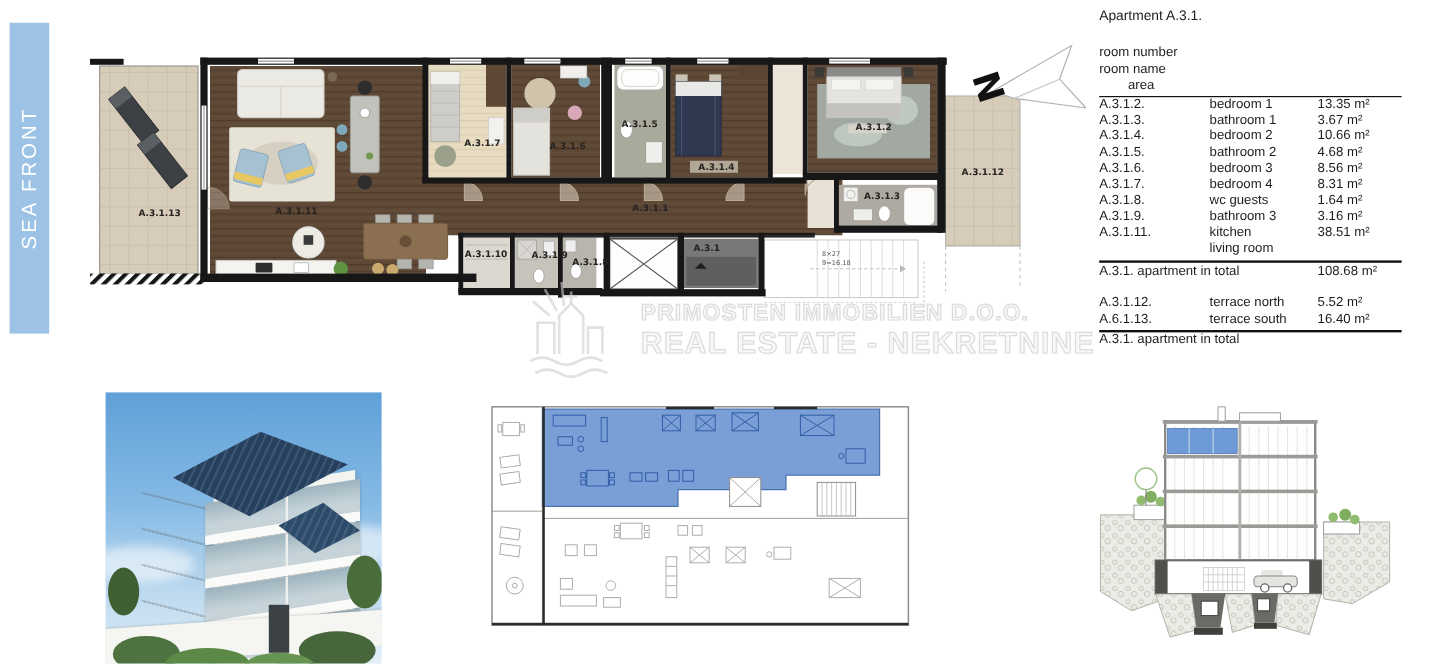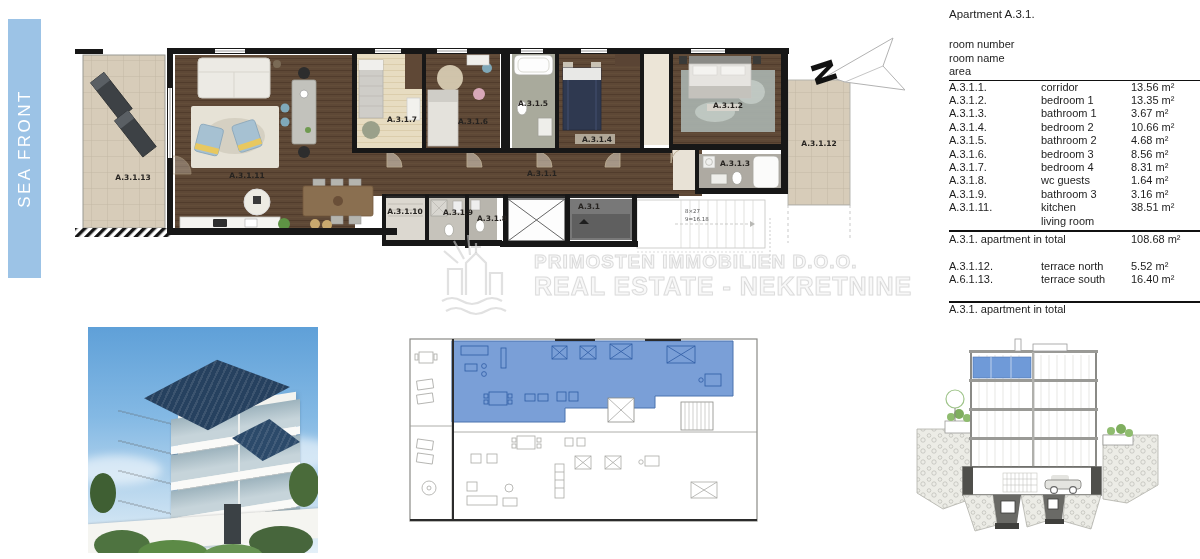--- a/index.html
+++ b/index.html
@@ -14,32 +14,32 @@
   .plan{position:absolute;left:75px;top:28px;width:830px;height:240px;}
   
   .watermark{position:absolute;left:438px;top:226px;width:540px;height:100px;display:flex;
         align-items:center;pointer-events:none;}
   .wm-text{margin-left:10px;text-transform:uppercase;font-weight:bold;
         color:rgba(255,255,255,0.72);-webkit-text-stroke:1px rgba(196,196,196,0.55);
         text-shadow:0 0 1px rgba(205,205,205,0.5);letter-spacing:1px;line-height:1.08;}
   .wm-line1{font-size:19px;}
   .wm-line2{font-size:25px;}
   
-  .area-table{position:absolute;left:916px;top:8px;width:252px;font-size:11px;line-height:13.4px;margin-left:33px;}
+  .area-table{position:absolute;left:916px;top:8px;width:252px;font-size:11px;line-height:13.4px;}
   .at-title{margin-bottom:17px;font-size:11.5px;}
   .at-head{display:flex;border-bottom:1.6px solid #111;padding-bottom:1px;flex-direction:column;}
-  .at-head .c3{text-align:left;}
+  .at-head .c3{text-align:center;}
   .tr{display:flex;}
   .c1{width:92px;flex:none;}
   .c2{width:90px;flex:none;}
   .c3{width:70px;flex:none;}
   .at-total{display:flex;border-top:2px solid #111;margin-top:2px;padding-top:1px;}
   .at-total .lab{width:182px;flex:none;}
   .at-gap{height:13px;}
-  .terrace-rows{border-bottom:2.5px solid #111;padding-bottom:15px;}
+  .terrace-rows{border-bottom:2.5px solid #111;padding-bottom:2px;}
   .at-grand .tr{border:none;}
   
   .photo{position:absolute;left:88px;top:327px;width:230px;height:226px;overflow:hidden;
         background:linear-gradient(180deg,#5fa0d8 0%,#84b9e4 40%,#b9d7ee 72%,#e4f0f8 100%);}
   .cloud{position:absolute;background:rgba(255,255,255,0.55);border-radius:50%;filter:blur(4px);}
   .bld{position:absolute;left:20px;top:28px;width:195px;height:205px;}
   .bld-left{position:absolute;left:10px;top:62px;width:60px;height:134px;
         background:linear-gradient(90deg,#c3c4be,#d9dad4);transform:skewY(14deg);
         background-image:repeating-linear-gradient(180deg,rgba(90,90,90,0.25) 0 2px,transparent 2px 30px);}
   .bld-front{position:absolute;left:70px;top:46px;width:118px;height:152px;background:#f3f3ef;
@@ -362,25 +362,20 @@
   </div>
 
   <div class="area-table">
     <div class="at-title">Apartment A.3.1.</div>
     <div class="at-head">
       <span class="c1">room number</span>
       <span class="c2">room name</span>
       <span class="c3">area</span>
     </div>
     <div class="tr">
-        <span class="c1">A.3.1.1.</span>
-        <span class="c2">corridor</span>
-        <span class="c3">13.56 m²</span>
-      </div>
-    <div class="tr">
         <span class="c1">A.3.1.2.</span>
         <span class="c2">bedroom 1</span>
         <span class="c3">13.35 m²</span>
       </div>
     <div class="tr">
         <span class="c1">A.3.1.3.</span>
         <span class="c2">bathroom 1</span>
         <span class="c3">3.67 m²</span>
       </div>
     <div class="tr">

